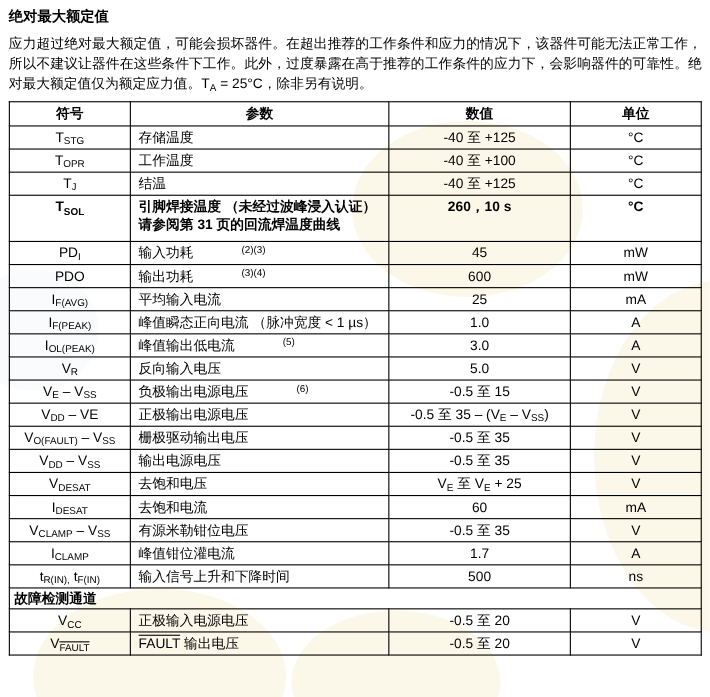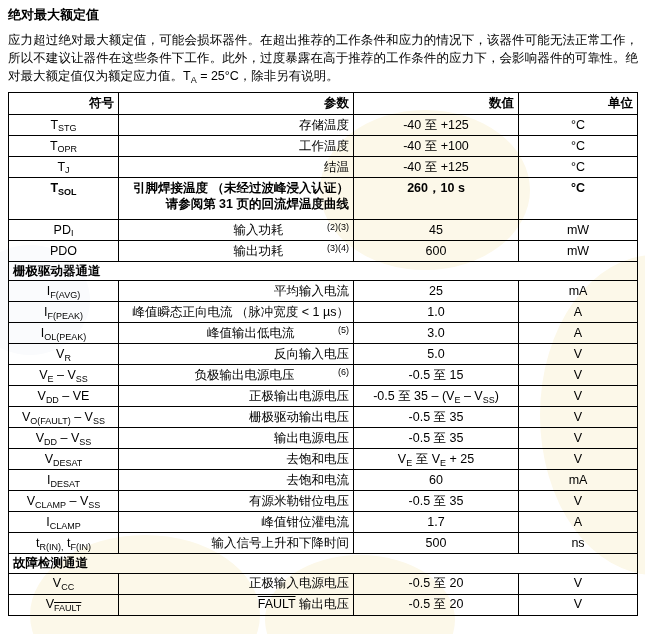--- a/index.html
+++ b/index.html
@@ -38,23 +38,23 @@
   }
   th, td {
     border: 1px solid #000000;
     font-size: 12.5px;
     line-height: 1.3;
     padding: 1px 4px;
     height: 18px;
     vertical-align: middle;
     overflow: hidden;
   }
-  th { font-weight: bold; text-align: right; height: 19px; }
+  th { font-weight: bold; text-align: center; height: 19px; }
   td.sym   { text-align: center; padding: 1px 2px; }
-  td.param { text-align: right;   padding-left: 7px; }
+  td.param { text-align: left;   padding-left: 7px; }
   td.value { text-align: center; }
   td.unit  { text-align: center; }
   tr.tall td { height: 38px; vertical-align: top; padding-top: 2px; font-weight: bold; }
   tr.section td {
     font-weight: bold;
     text-align: left;
     padding-left: 4px;
     height: 16px;
   }
   sub, sup { font-size: 9px; line-height: 0; }
@@ -121,23 +121,20 @@
           <td class="param">输入功耗 <sup>(2)(3)</sup></td>
           <td class="value">45</td>
           <td class="unit">mW</td>
         </tr>
         <tr>
           <td class="sym">PDO</td>
           <td class="param">输出功耗 <sup>(3)(4)</sup></td>
           <td class="value">600</td>
           <td class="unit">mW</td>
         </tr>
-        <tr class="section">
-          <td colspan="4">栅极驱动器通道</td>
-        </tr>
         <tr>
           <td class="sym">I<sub>F(AVG)</sub></td>
           <td class="param">平均输入电流</td>
           <td class="value">25</td>
           <td class="unit">mA</td>
         </tr>
         <tr>
           <td class="sym">I<sub>F(PEAK)</sub></td>
           <td class="param">峰值瞬态正向电流 （脉冲宽度 &lt; 1 µs）</td>
           <td class="value">1.0</td>

